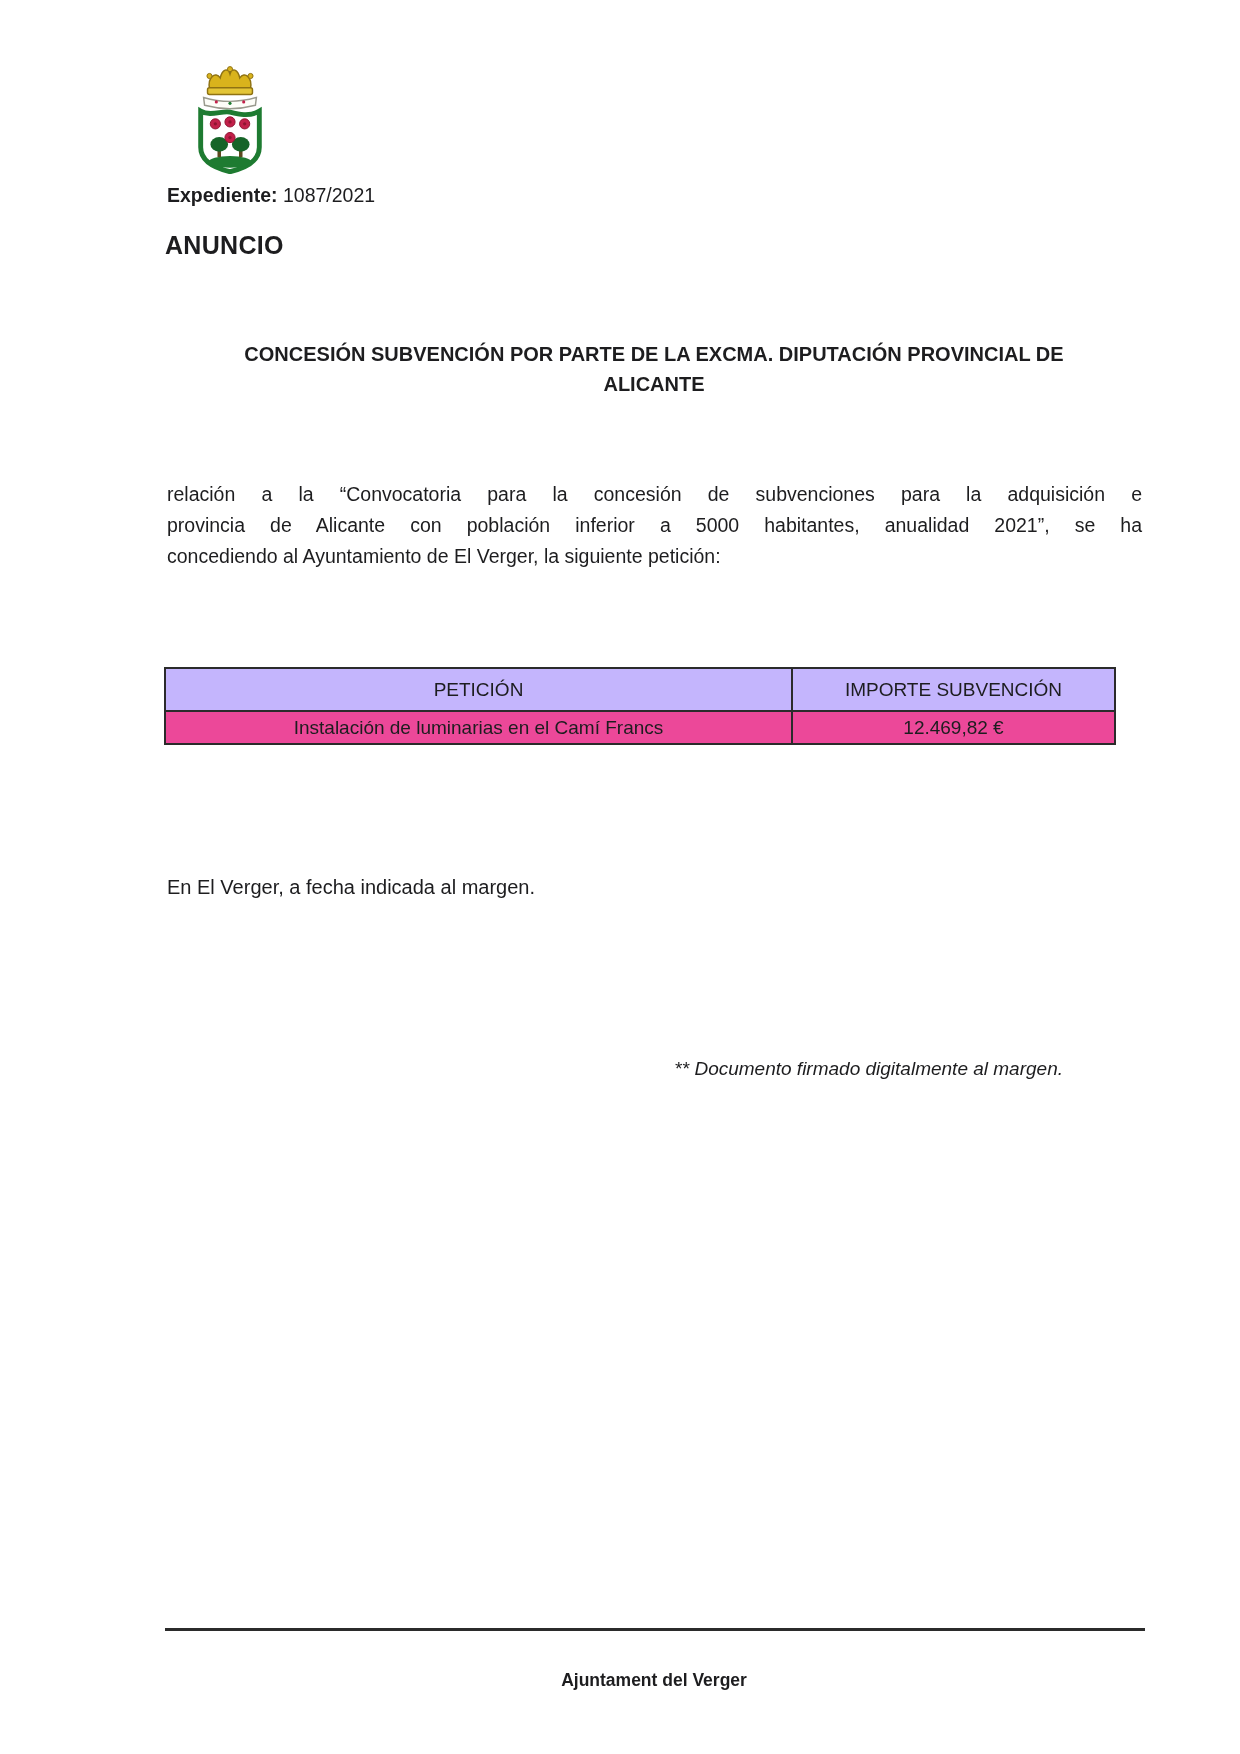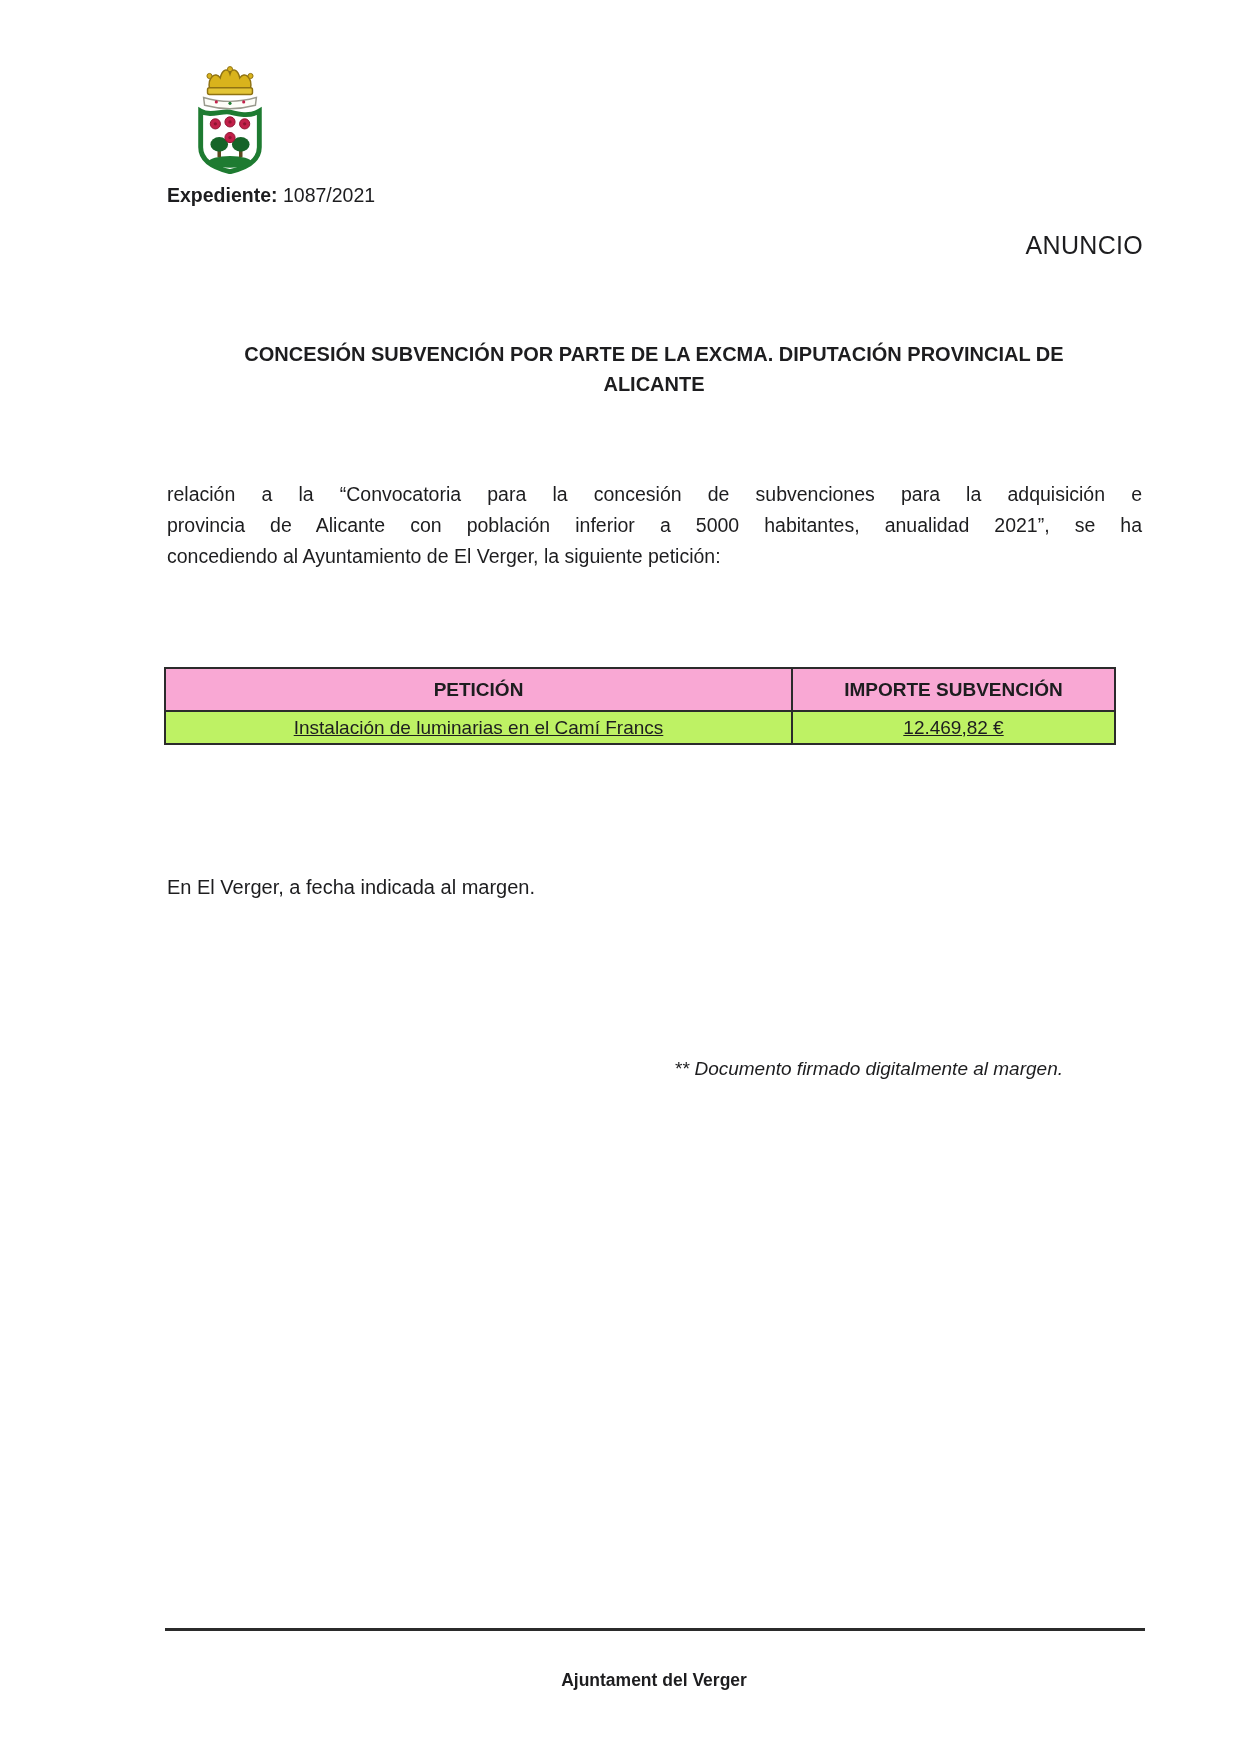--- a/index.html
+++ b/index.html
@@ -12,43 +12,43 @@
     color:#1d1d1f;
     overflow:hidden;
   }
   .crest { position:absolute; left:153px; top:62px; width:86px; height:112px; }
 
   .expediente { position:absolute; left:133px; top:184px; font-size:19.5px; }
   .expediente .lbl { font-weight:bold; }
 
   .title {
     position:absolute; left:131px; top:231px; width:978px;
-    text-align:right; font-size:25px; font-weight:normal; letter-spacing:.3px;
+    text-align:left; font-size:25px; font-weight:bold; letter-spacing:.3px;
   }
   .subtitle {
     position:absolute; left:131px; top:339px; width:978px;
     text-align:center; font-size:20px; font-weight:bold; line-height:30px;
   }
 
   .paragraph {
     position:absolute; left:133px; top:479px; width:975px;
     font-size:19.5px; line-height:31px;
   }
   .pline { text-align:justify; text-align-last:justify; }
   .pline.last { text-align-last:left; }
 
   .grant-table {
     position:absolute; left:130px; top:667px; width:952px;
     border-collapse:collapse; font-size:19px; table-layout:fixed;
   }
   .grant-table th, .grant-table td {
     border:2px solid #2b2b2b; text-align:center; vertical-align:middle; padding:0 6px;
   }
-  .grant-table th { background:#f9a8d4; font-weight:bold; height:41px; }
-  .grant-table td { height:31px; background:#bef264;text-decoration:underline; }
+  .grant-table th { background:#c4b5fd; font-weight:normal; height:41px; }
+  .grant-table td { height:31px; background:#ec4899; }
   .col-peticion { width:66%; }
   .col-importe { width:34%; }
 
   .place-line { position:absolute; left:133px; top:876px; font-size:20px; }
 
   .signature-note {
     position:absolute; left:500px; right:143px; top:1058px;
     text-align:right; font-style:italic; font-size:19px;
   }
 

